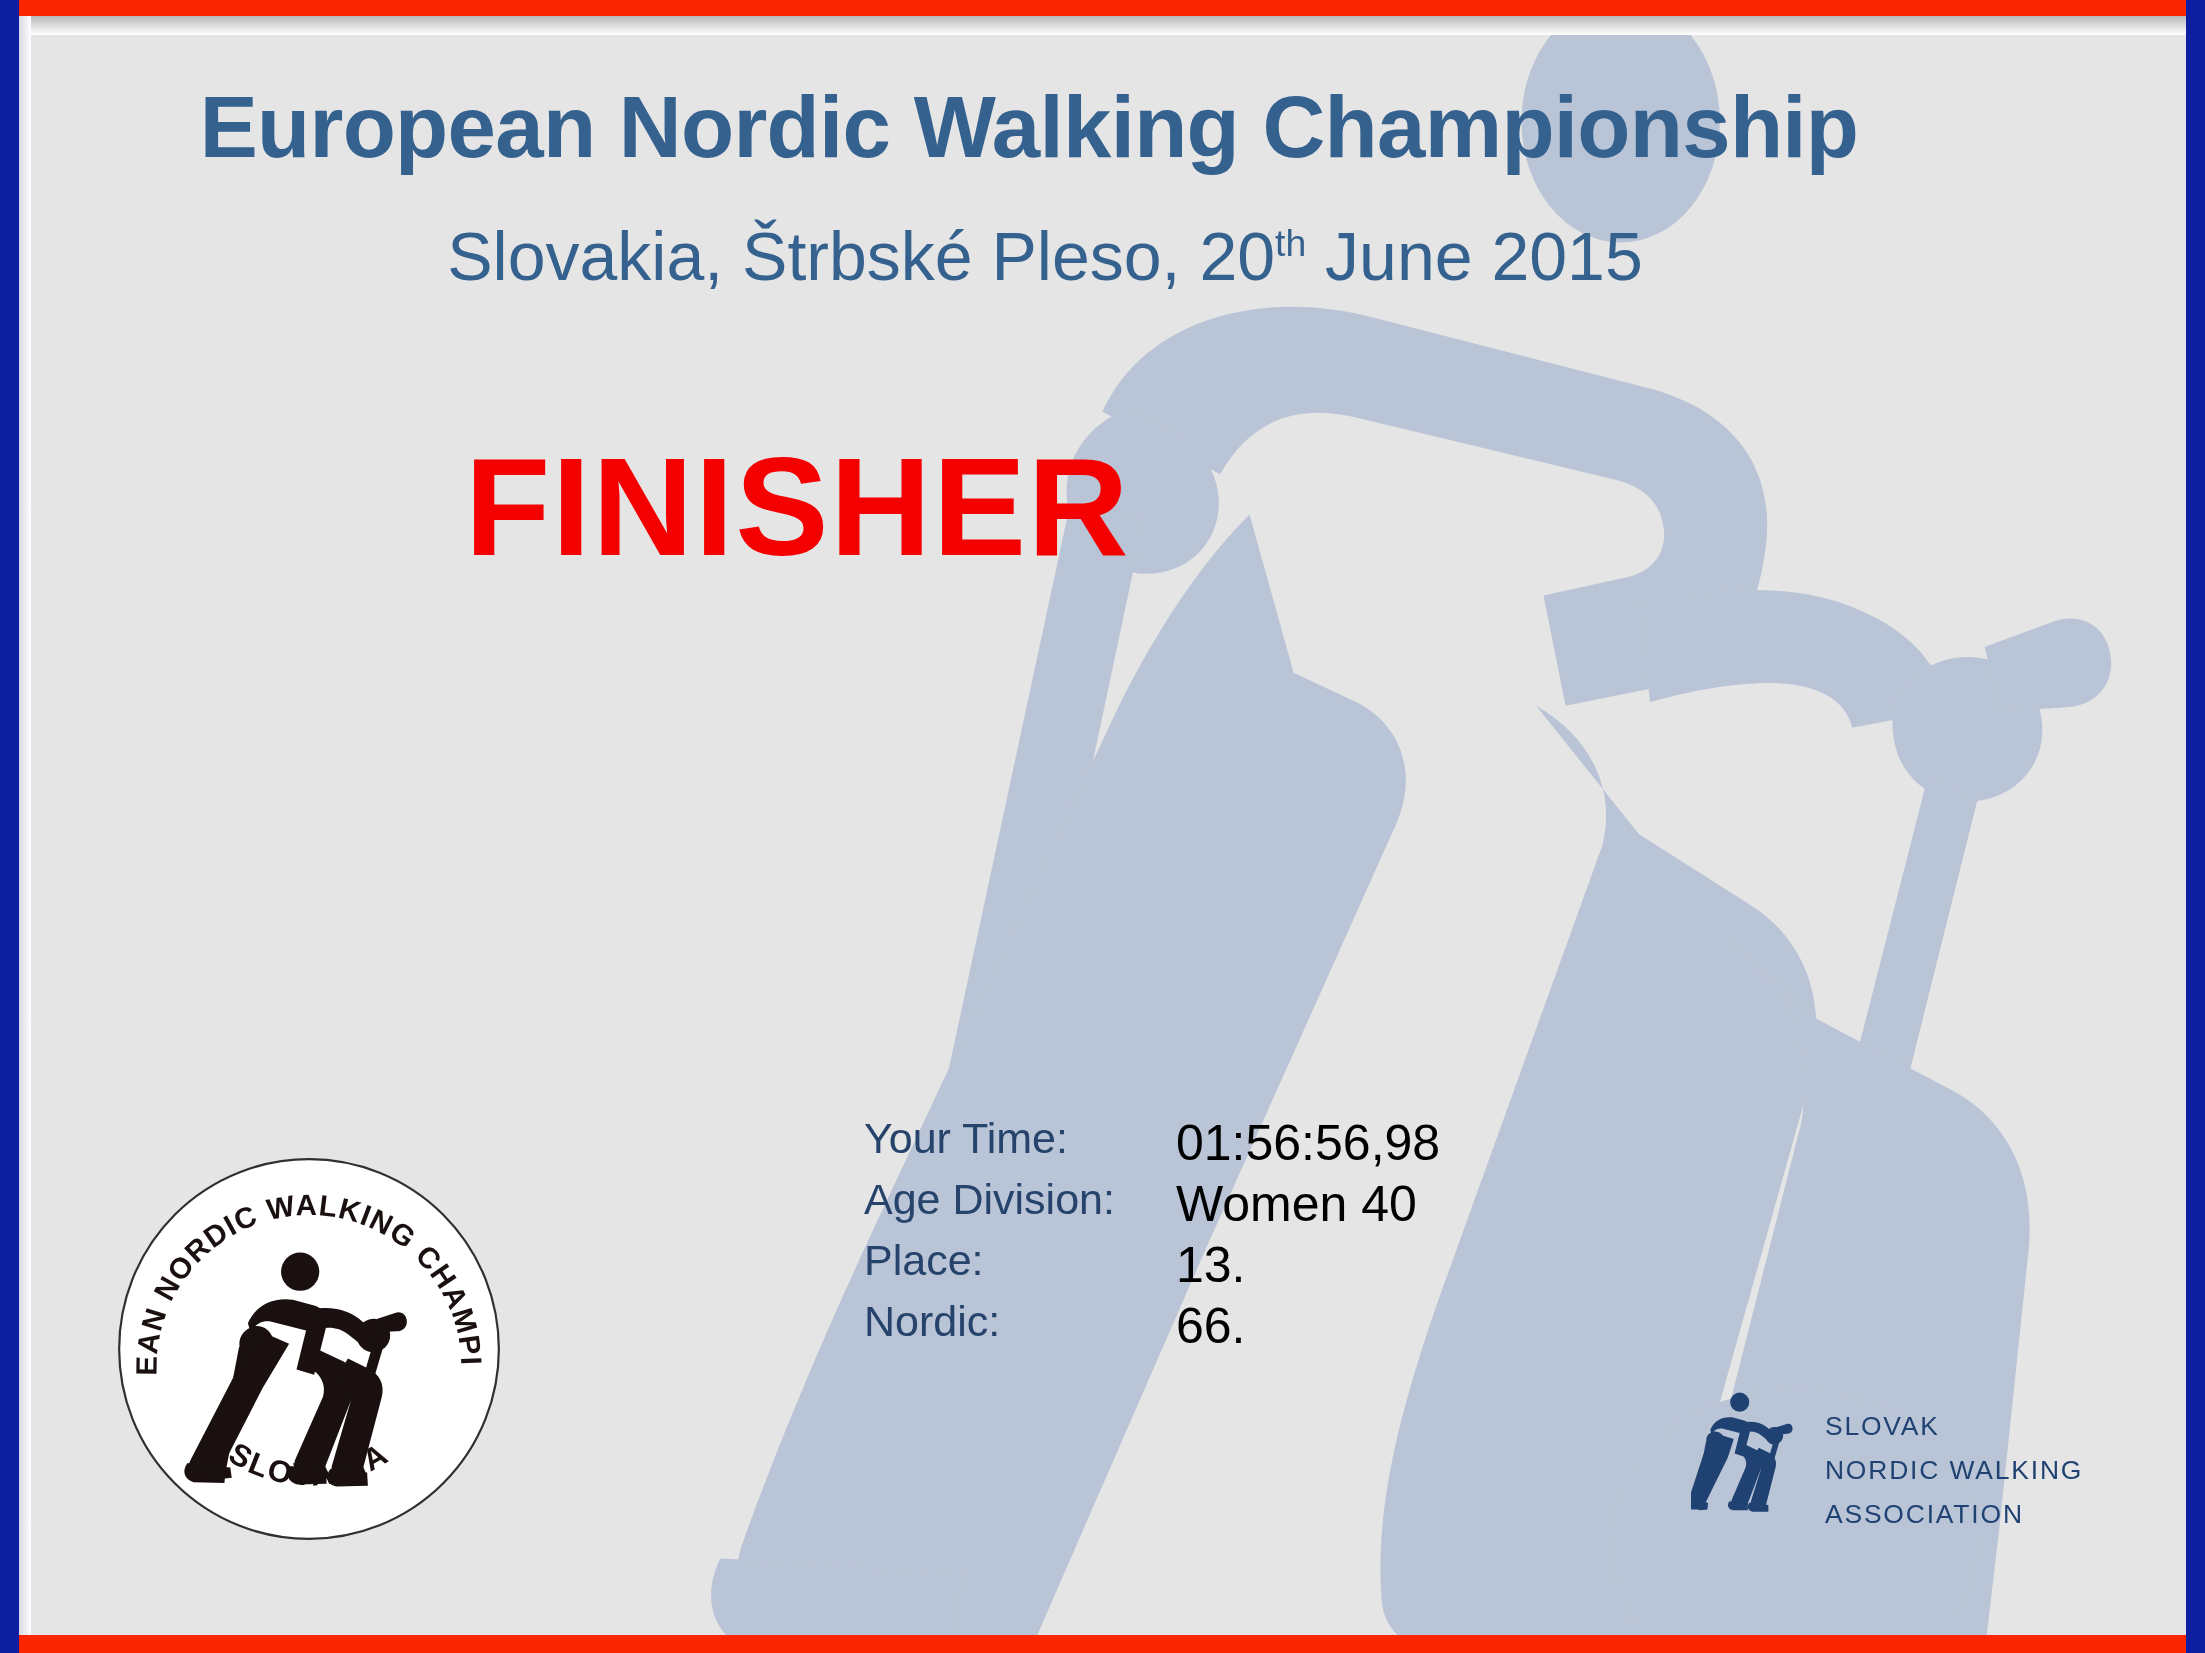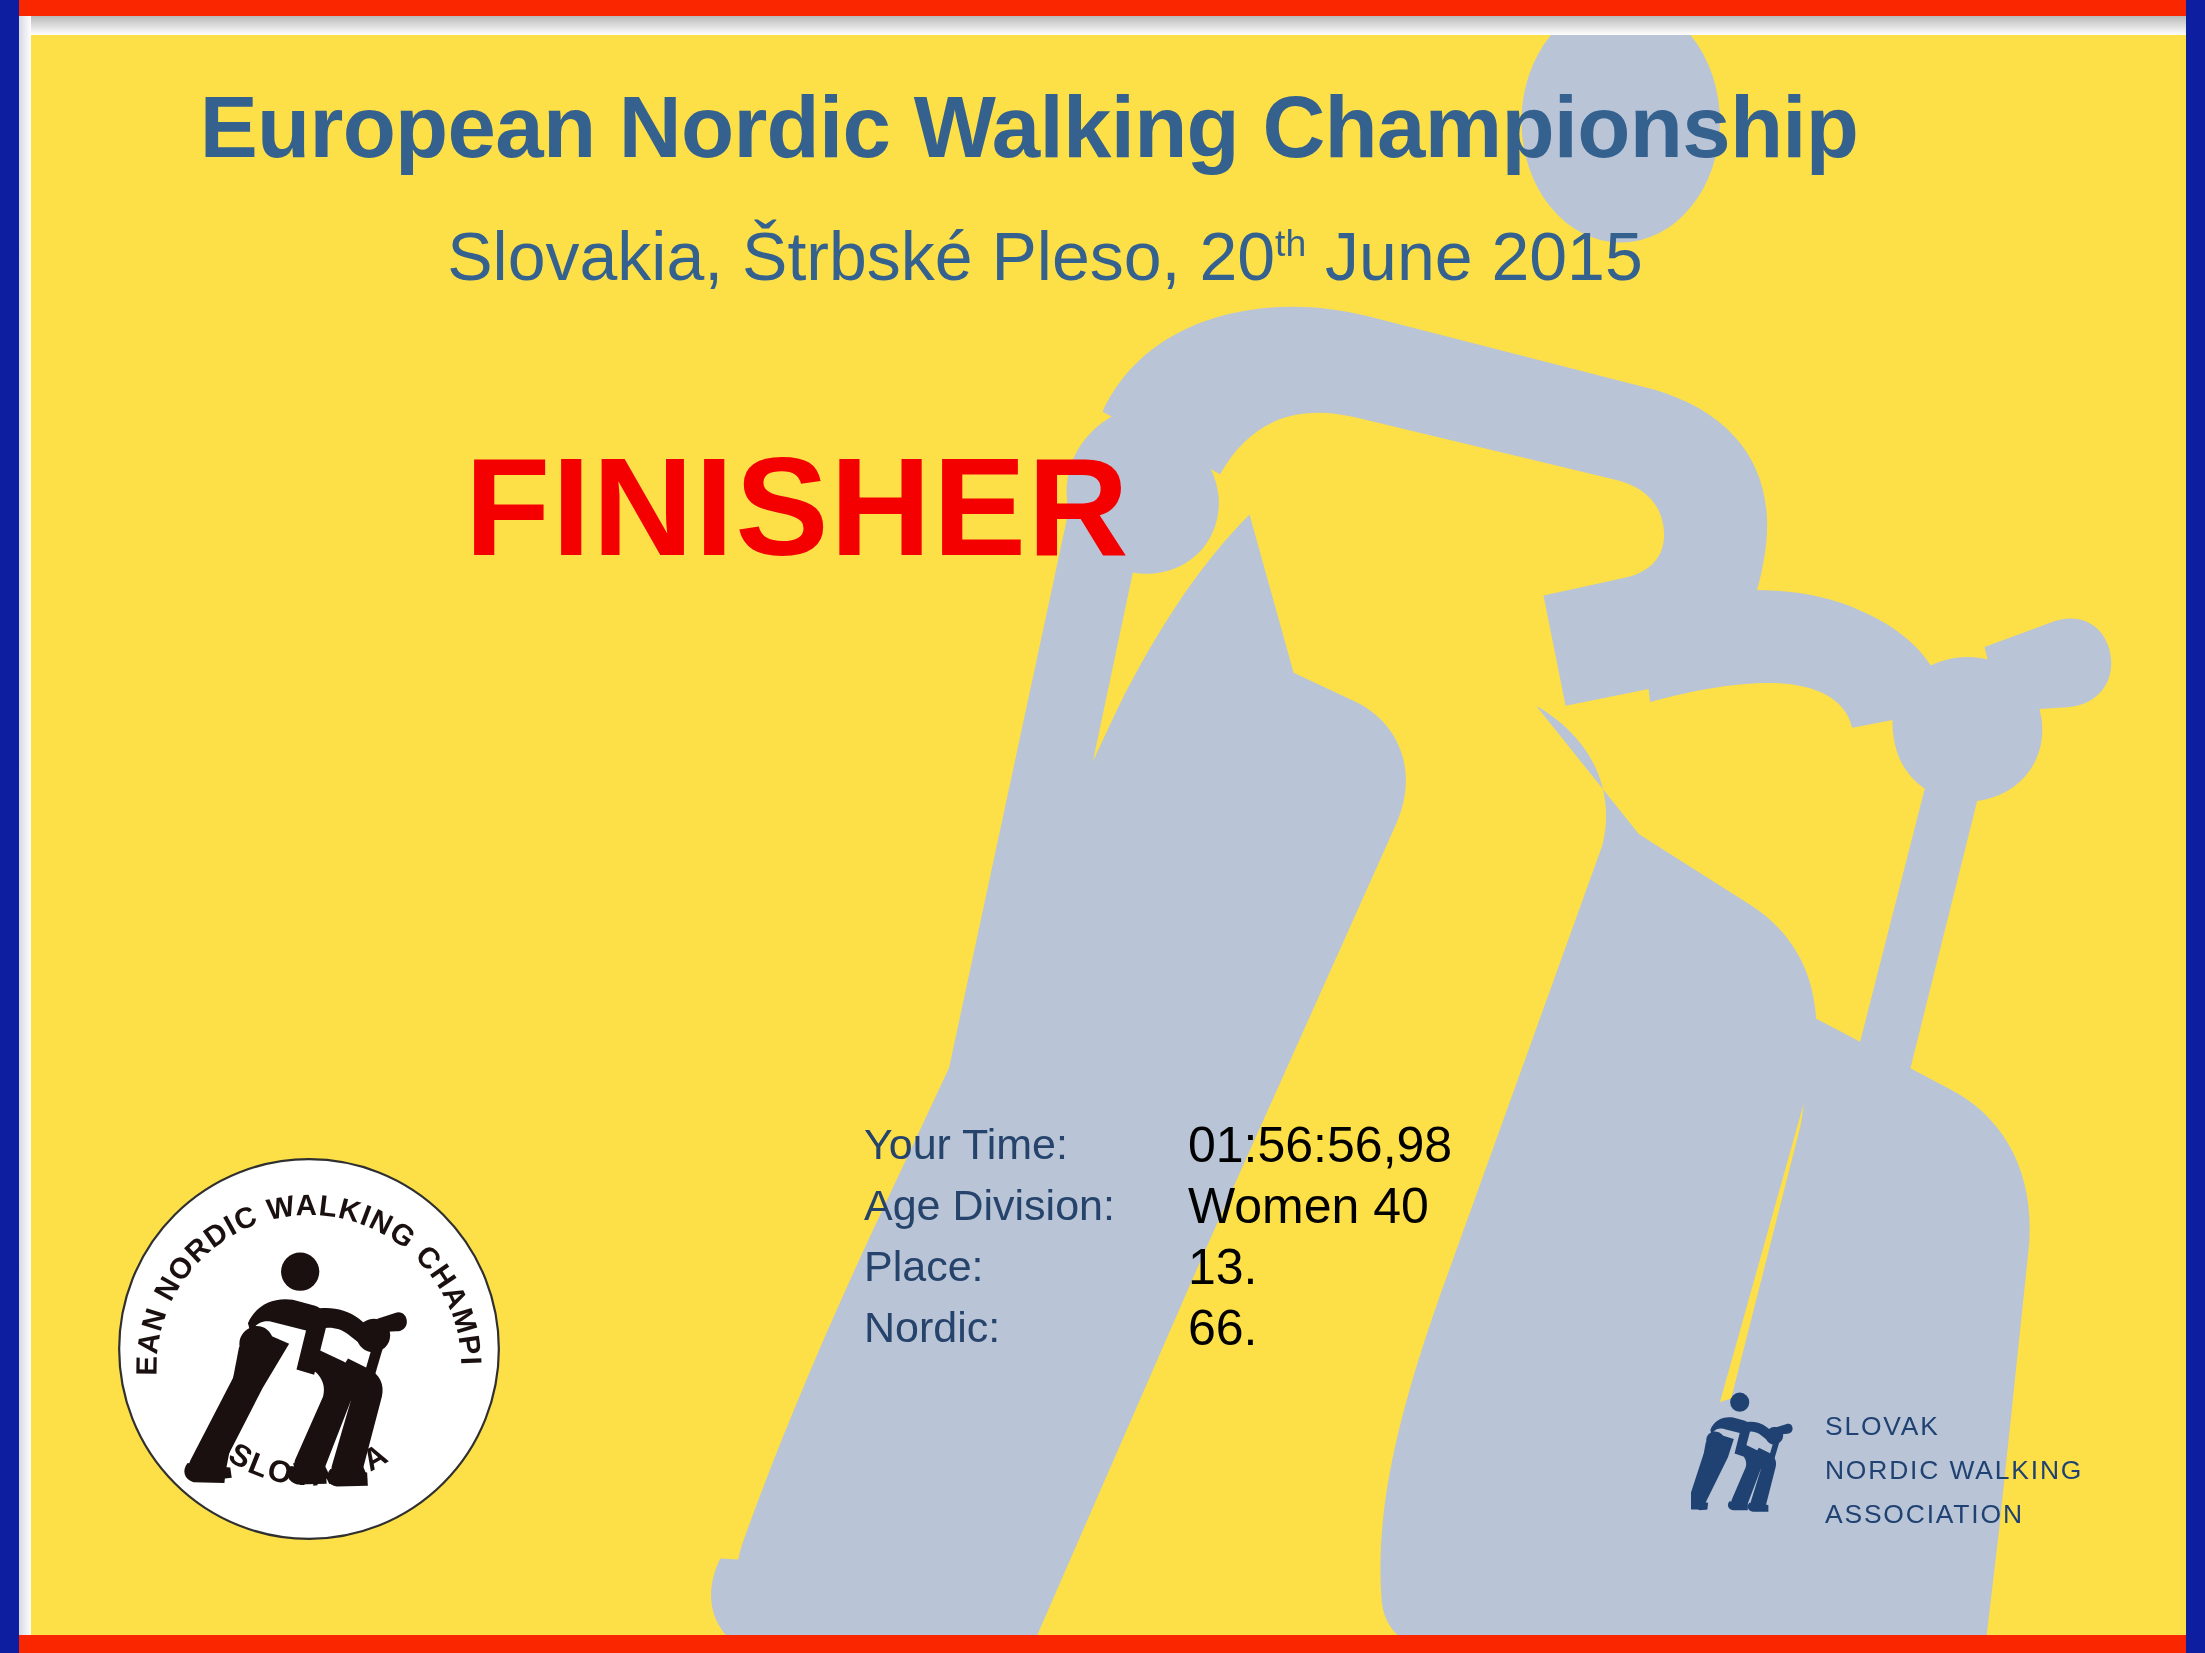--- a/index.html
+++ b/index.html
@@ -12,21 +12,21 @@
     height: 1654px;
     overflow: hidden;
     font-family: "Liberation Sans", sans-serif;
   }
 
   
   .certificate {
     position: relative;
     width: 2205px;
     height: 1654px;
-    background: #fde047;
+    background: #e5e5e5;
     box-sizing: border-box;
     overflow: hidden;
   }
   .border-top {
     position: absolute;
     left: 0; top: 0;
     width: 2205px; height: 16px;
     background: #fa2600;
     z-index: 40;
   }
@@ -141,23 +141,22 @@
 
   
   .results {
     position: absolute;
     left: 864px;
     top: 1114px;
     width: 809px;
   }
   .result-row {
     display: flex;
-    align-items: center;
+    align-items: flex-start;
     height: 61px;
-    gap: 12px;
   }
   .result-label {
     width: 312px;
     font-size: 43px;
     color: #26436b;
     white-space: nowrap;
   }
   .result-value {
     font-size: 50px;
     color: #000000;

